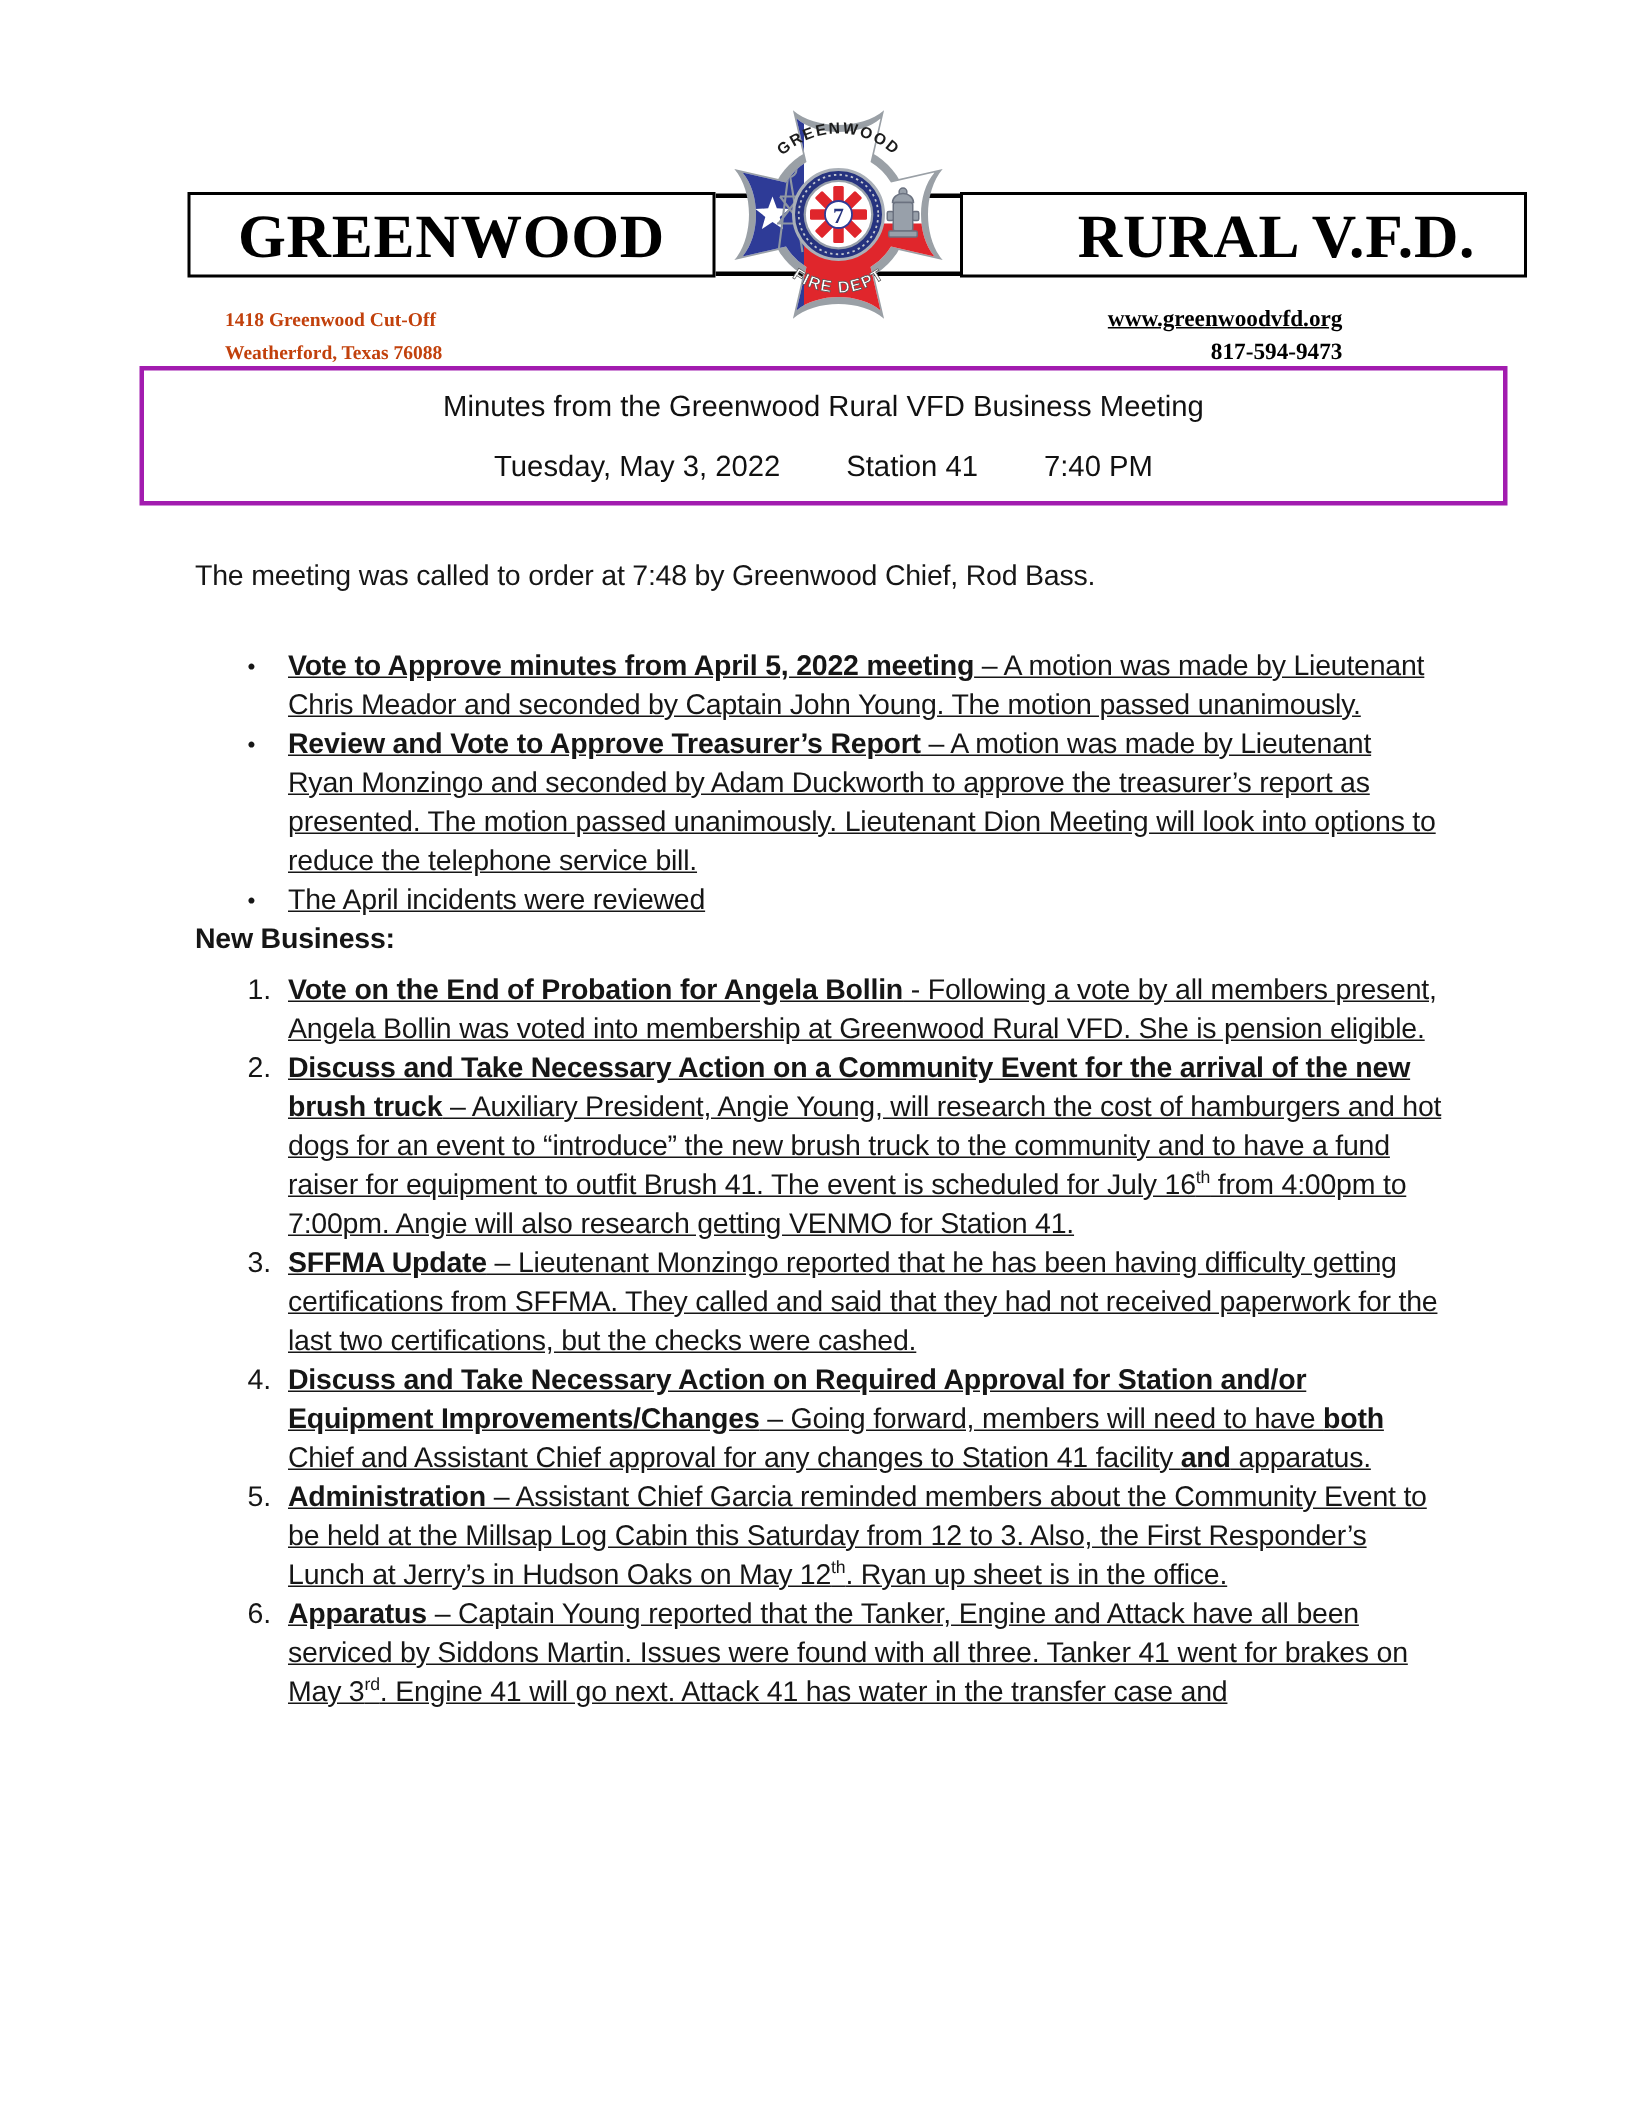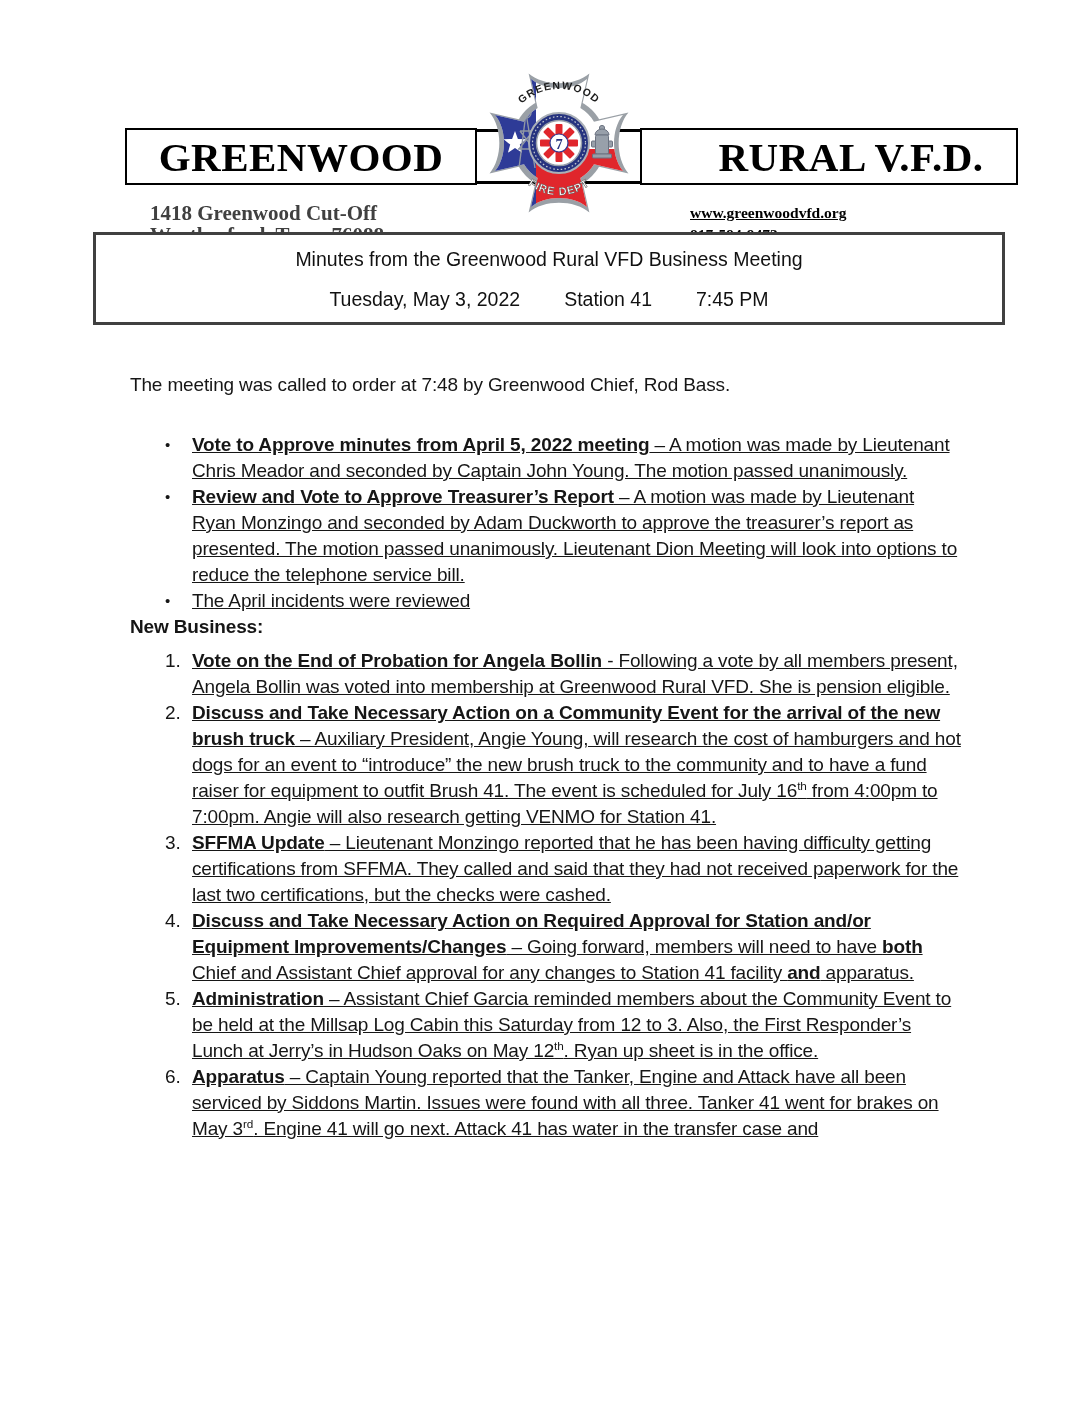--- a/index.html
+++ b/index.html
@@ -14,31 +14,31 @@
     font-family:"Liberation Serif",serif;font-weight:700;font-size:41px;letter-spacing:.5px;color:#000;
   }
   .lh-box.left{left:125px;width:352px;}
   .lh-box.right{left:640px;width:378px;padding-left:44px;}
   .lh-line{position:absolute;left:477px;width:164px;height:2.5px;background:#000;z-index:0;}
   .lh-line.topline{top:129px;}
   .lh-line.bottomline{top:181px;}
   .badge-wrap{position:absolute;left:489px;top:70px;width:140px;height:152px;z-index:2;}
   .addr{
     position:absolute;left:150px;top:202px;
-    font-family:"Liberation Serif",serif;font-weight:700;font-size:21px;line-height:22px;color:#404040;
+    font-family:"Liberation Serif",serif;font-weight:700;font-size:13px;line-height:22px;color:#c2410c;
   }
   .contact{
-    position:absolute;left:690px;top:202px;width:205px;text-align:left;
+    position:absolute;left:690px;top:202px;width:205px;text-align:right;
     font-family:"Liberation Serif",serif;font-weight:700;font-size:15.5px;line-height:22px;color:#000;
   }
   .contact .site{text-decoration:underline;color:#000;display:block;}
   
   .title-box{
-    position:absolute;left:93px;top:232px;width:912px;height:93px;box-sizing:border-box;
-    border:3px solid #404040;background:#fff;text-align:center;
+    position:absolute;left:93px;top:244px;width:912px;height:93px;box-sizing:border-box;
+    border:3px solid #a21caf;background:#fff;text-align:center;
     font-size:19.5px;color:#111;
   }
   .title-box .line1{margin-top:13px;}
   .title-box .line2{margin-top:17px;display:flex;justify-content:center;gap:44px;align-items:flex-end;}
   
   .doc-body{position:absolute;left:130px;top:372px;width:832px;font-size:19px;line-height:26px;letter-spacing:-0.15px;color:#161616;}
   .doc-body p{margin:0;}
   .p2{margin-top:24px !important;}
   .ul{margin-top:34px;}
   .li{display:flex;padding-left:35px;}
@@ -140,21 +140,21 @@
   <div class="contact">
     <a href="#" class="site">www.greenwoodvfd.org</a>
     <span>817-594-9473</span>
   </div>
 
   <div class="title-box">
     <div class="line1">Minutes from the Greenwood Rural VFD Business Meeting</div>
     <div class="line2">
       <span>Tuesday, May 3, 2022</span>
       <span>Station 41</span>
-      <span>7:45 PM</span>
+      <span>7:40 PM</span>
     </div>
   </div>
 
   <div class="doc-body">
     <p>The meeting was called to order at 7:48 by Greenwood Chief, Rod Bass.</p>
 
     <div class="ul">
       <div class="li">
         <span class="marker">•</span>
         <div class="li-text"><span class="bseg">Vote to Approve minutes from April 5, 2022 meeting</span><span> – A motion was made by Lieutenant Chris Meador and seconded by Captain John Young.  The motion passed unanimously.</span></div>

